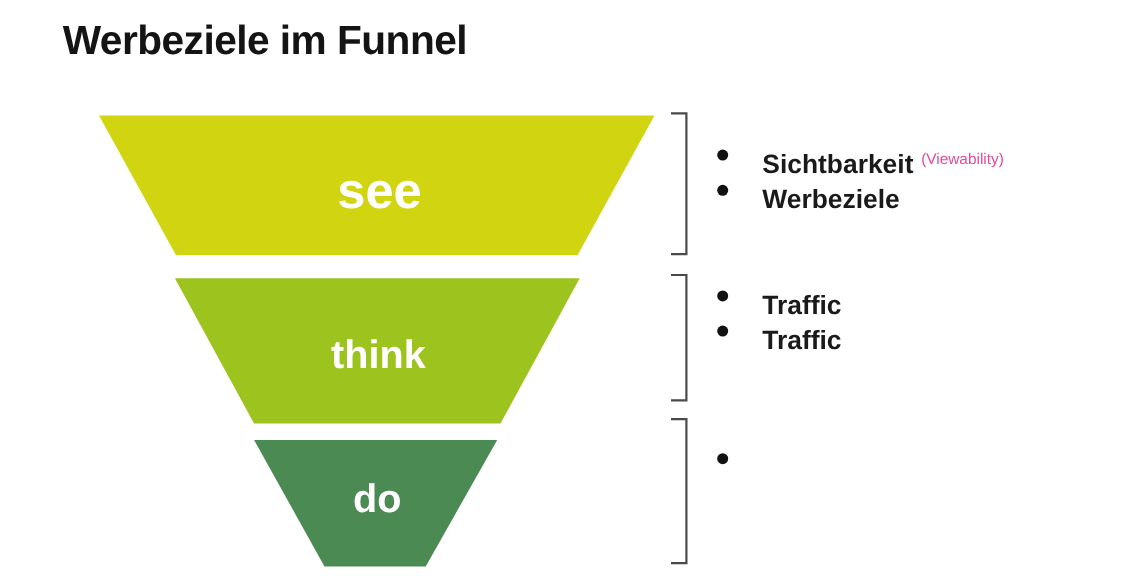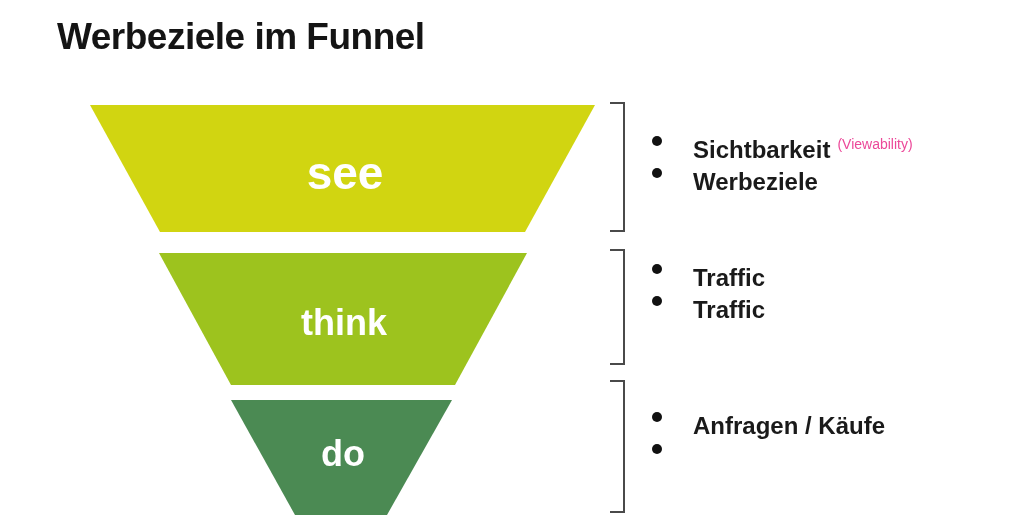--- a/index.html
+++ b/index.html
@@ -73,20 +73,16 @@
     </li>
     <li>
       <span class="dot"></span>
       <span>Traffic</span>
     </li>
   </ul>
 
   <ul class="group" style="top:412px">
     <li>
       <span class="dot"></span>
-      <span>Anfragen / Käufe</span>
-    </li>
-    <li>
-      <span class="dot"></span>
     </li>
   </ul>
 
 </div>
 
 </body></html>

